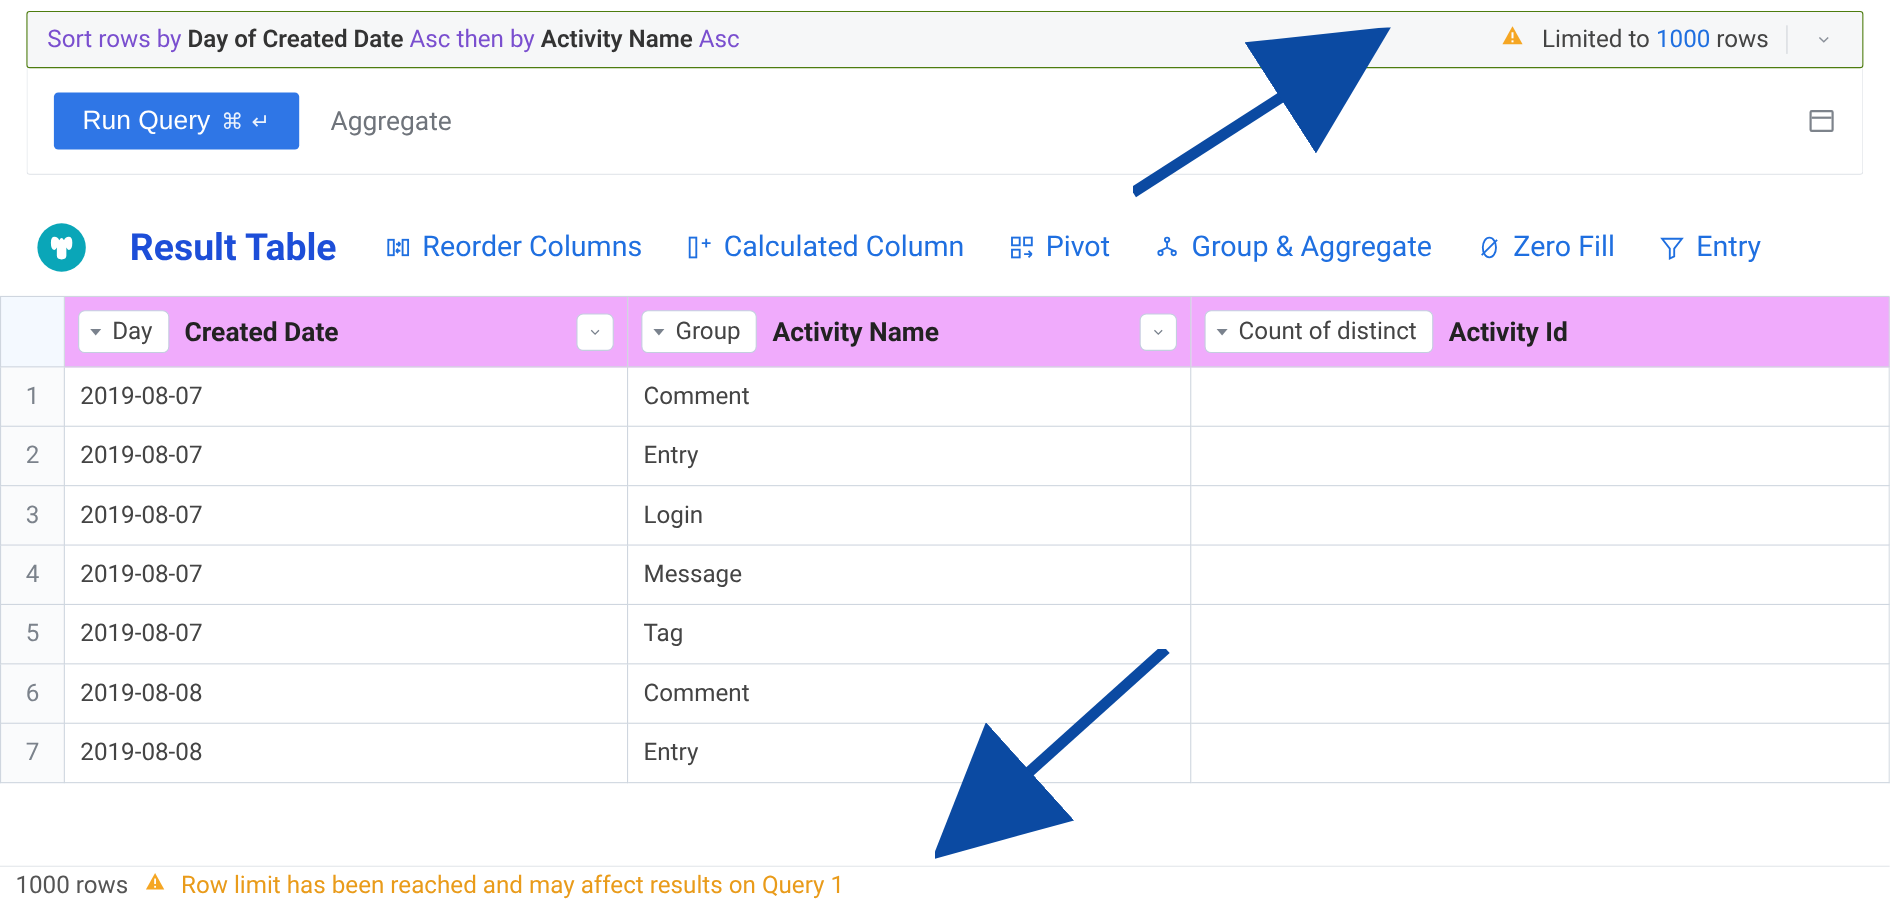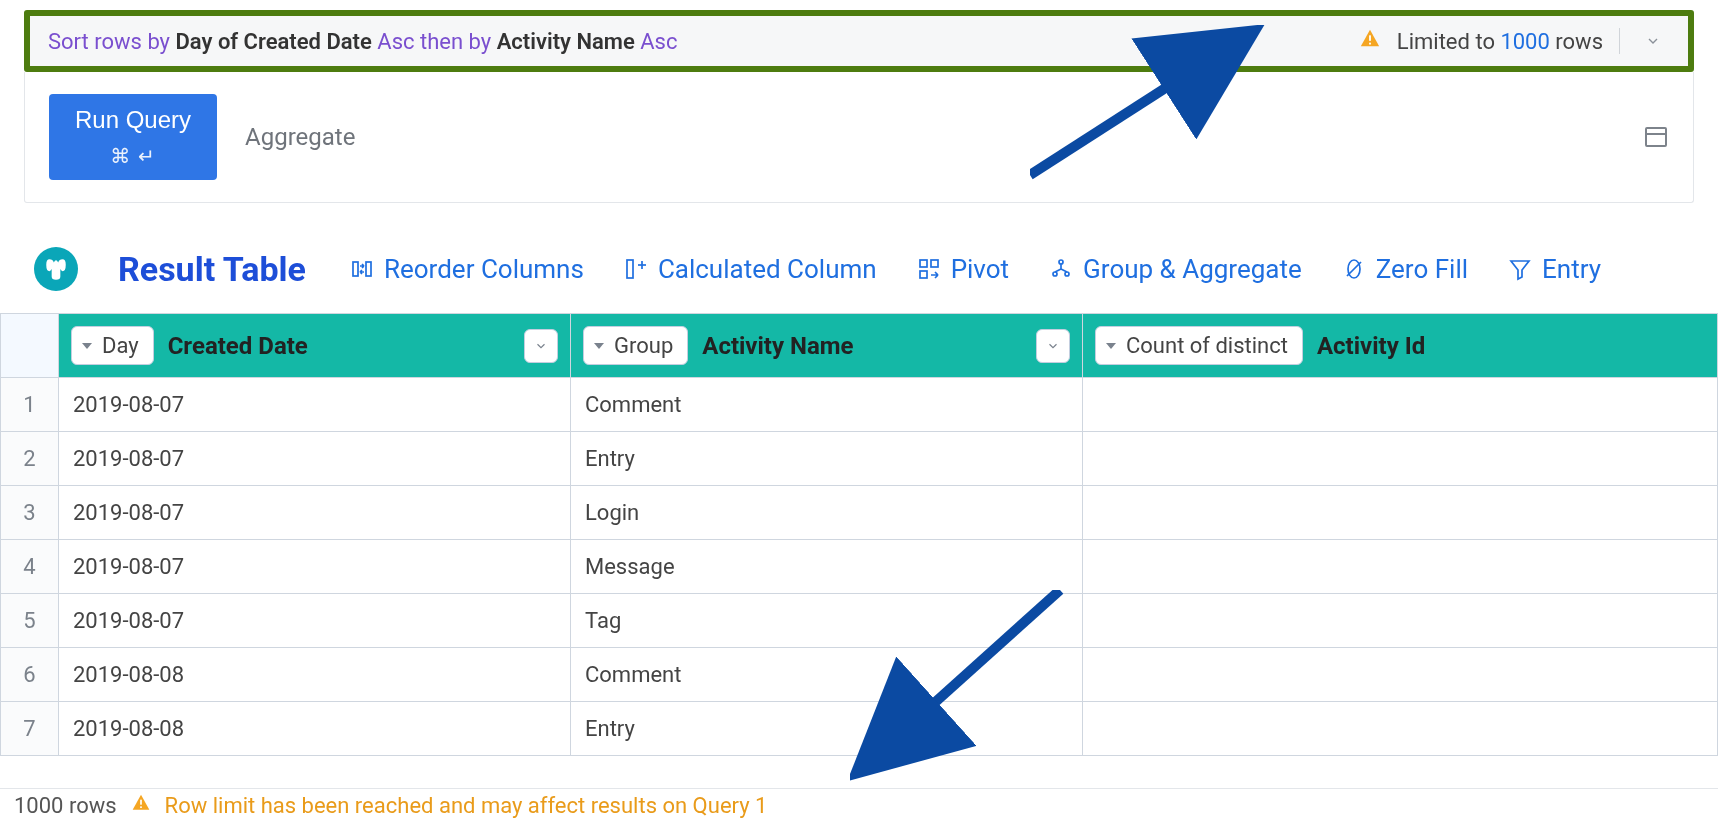--- a/index.html
+++ b/index.html
@@ -11,21 +11,21 @@
     width: 1718px;
     height: 822px;
     overflow: hidden;
     position: relative;
   }
 
   
   .sort-bar {
     margin: 10px 24px 0 24px;
     background: #f6f7f8;
-    border: 6px solid #4d7c0f;
+    border: 1px solid #4d7c0f;
     border-radius: 3px;
     display: flex;
     align-items: center;
     justify-content: space-between;
     padding: 10px 18px;
     font-size: 22px;
   }
   .sort-text { color: #6e4da8; }
   .sort-text .bold { color: #333; font-weight: 600; }
   .sort-text .seg { color: #7a4fcf; }
@@ -59,21 +59,20 @@
     color: #fff;
     border: none;
     border-radius: 4px;
     font-size: 24px;
     font-weight: 500;
     padding: 12px 26px;
     display: flex;
     align-items: center;
     gap: 10px;
     cursor: pointer;
-    flex-direction: column;
   }
   .run-btn .kbd { font-size: 20px; opacity: 0.9; letter-spacing: 1px; }
   .completed { color: #6f747b; font-size: 24px; }
   .window-icon {
     position: absolute; right: 26px; top: 50%; transform: translateY(-50%);
     width: 22px; height: 20px; border: 2px solid #7d838b; border-radius: 2px;
   }
   .window-icon::after {
     content: ""; position: absolute; left: 0; right: 0; top: 4px; height: 2px; background: #7d838b;
   }
@@ -111,21 +110,21 @@
   .tbl col.c2 { width: 512px; }
   .tbl col.c3 { width: auto; }
 
   .tbl th, .tbl td {
     border: 1px solid #cfd6df;
     border-top: none;
     font-size: 22px;
     text-align: left;
   }
   .tbl thead th {
-    background: #14b8a6;
+    background: #f0abfc;
     padding: 12px 12px;
     font-weight: 400;
     vertical-align: middle;
   }
   .th-inner { display: flex; align-items: center; gap: 14px; }
   .th-label { font-weight: 700; color: #222; font-size: 24px; }
   .pill {
     border: 1px solid #c3cedf;
     border-radius: 6px;
     padding: 6px 14px 6px 30px;

